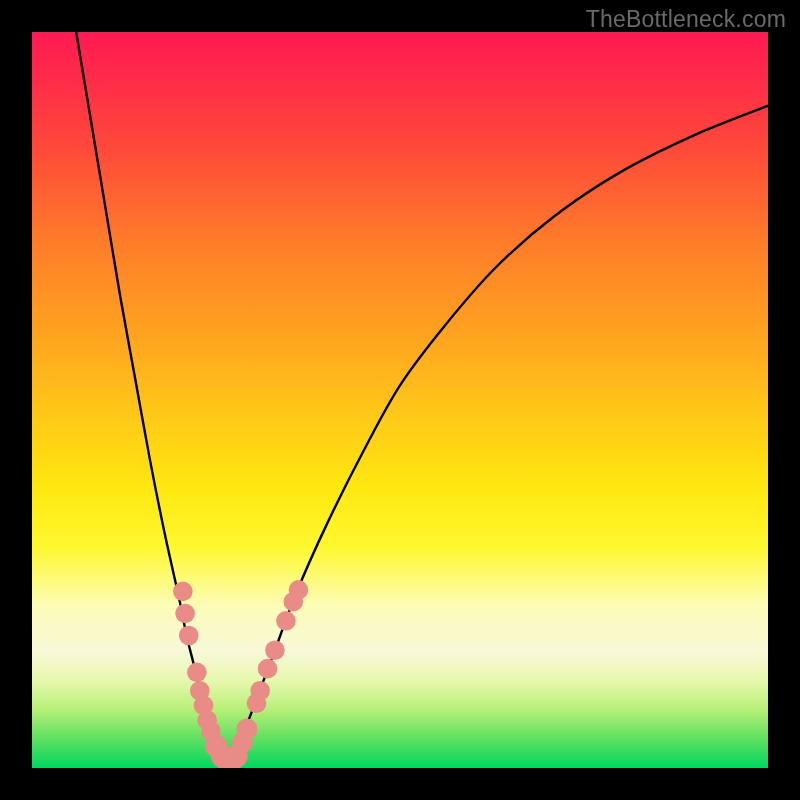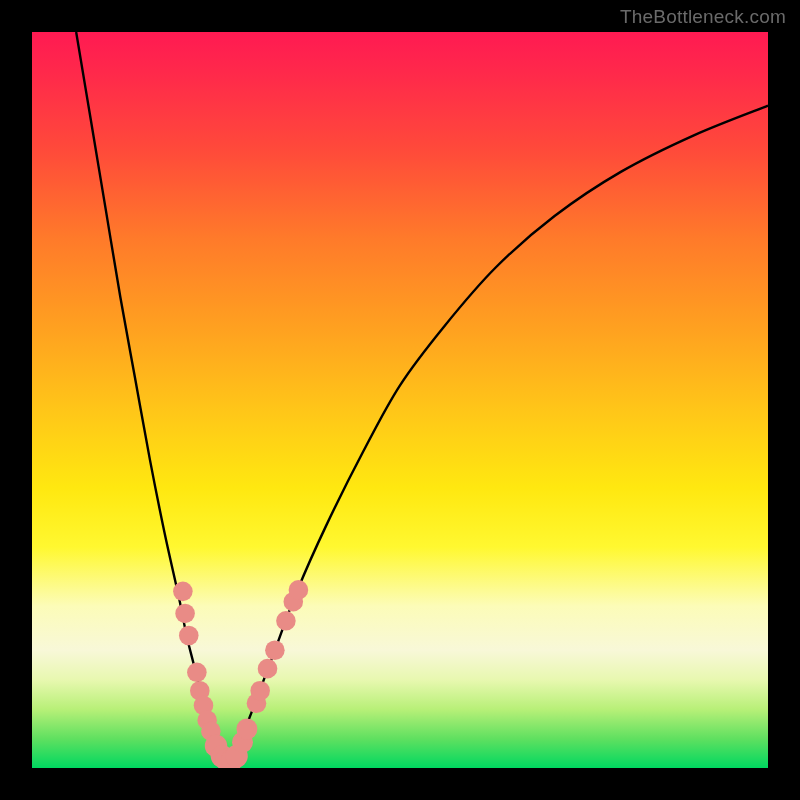--- a/index.html
+++ b/index.html
@@ -32,21 +32,21 @@
       #b8f078 92%,
       #60e060 96%,
       #00d860 100%
     );
   }
   .watermark {
     position: absolute;
     top: 6px;
     right: 14px;
     color: #6a6a6a;
-    font-size: 19px;
+    font-size: 23px;
     font-weight: 500;
     letter-spacing: 0.2px;
     text-align: center;
   }
   svg.curve {
     position: absolute;
     left: 0; top: 0;
     width: 736px;
     height: 736px;
   }

